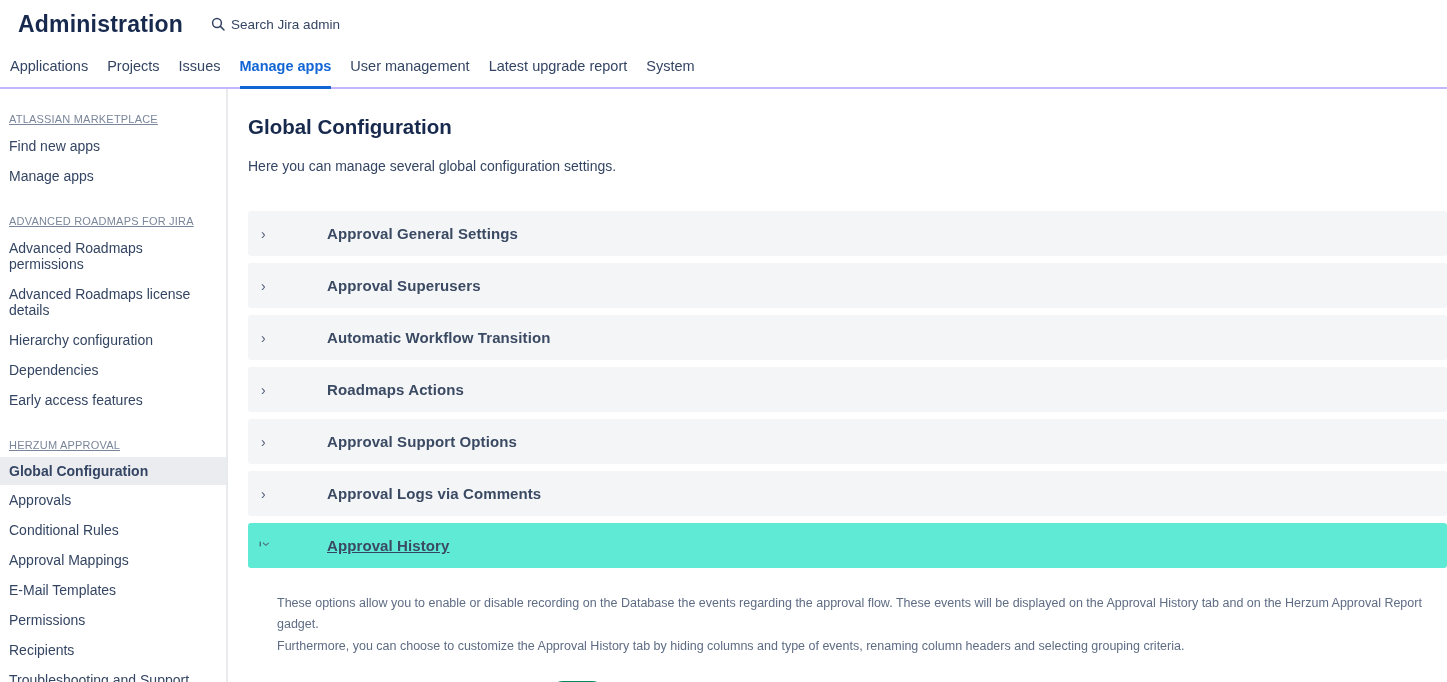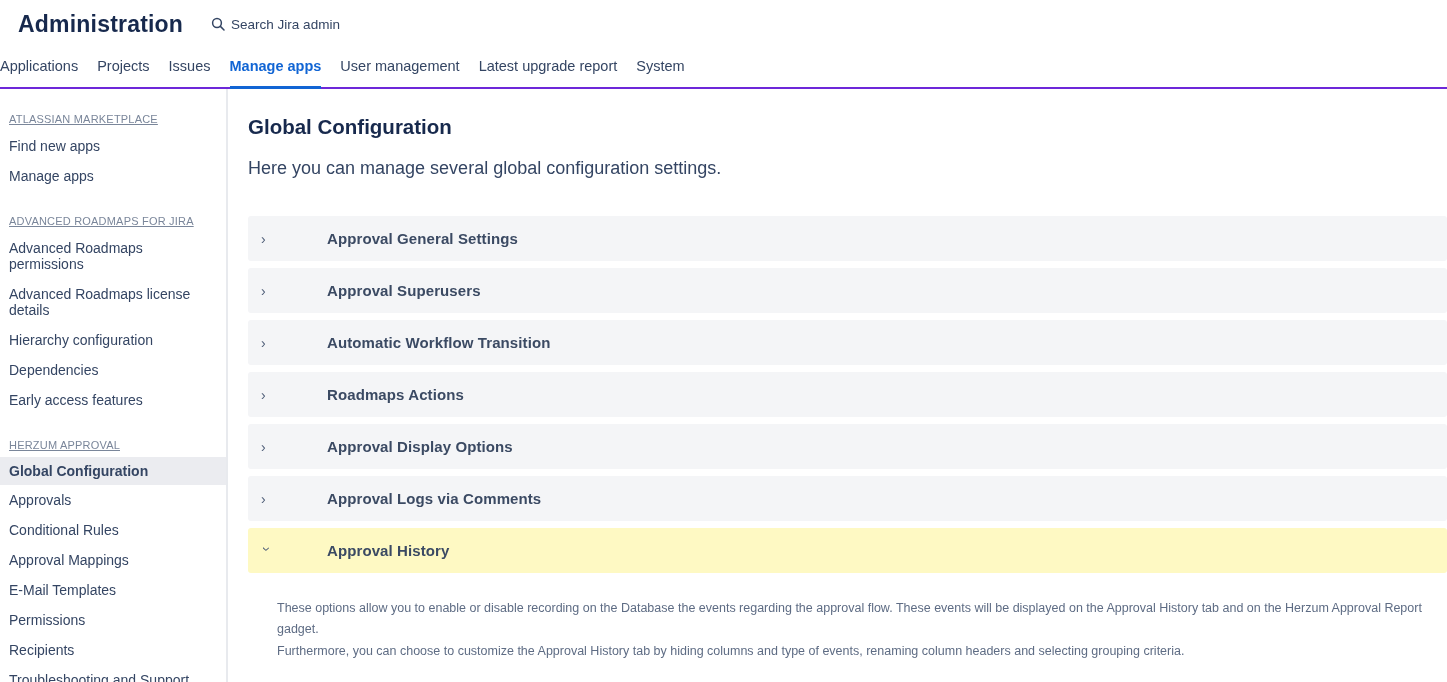--- a/index.html
+++ b/index.html
@@ -7,46 +7,46 @@
   body { font-family: "Liberation Sans", "DejaVu Sans", sans-serif; color: #344563; }
 
   
   .app-header { display: flex; align-items: center; height: 48px; padding-left: 18px; }
   .app-title { font-size: 23px; font-weight: bold; color: #17294d; letter-spacing: 0.2px; }
   .admin-search { display: flex; margin-left: 28px; cursor: pointer; }
   .admin-search svg { display: block; margin-right: 6px; }
   .admin-search-text { font-size: 13.5px; color: #344563; }
 
   
-  .top-nav { display: flex; border-bottom: 2px solid #6d28d9; }
+  .top-nav { display: flex; padding-left: 10px; border-bottom: 2px solid #c4b5fd; }
   .nav-item { font-size: 14.5px; color: #344563; padding: 10px 0 13px 0; margin-right: 19px;
               text-decoration: none; position: relative; cursor: pointer; white-space: nowrap; }
   .nav-item.active { color: #1165d4; font-weight: bold; }
   .nav-item.active::after { content: ""; position: absolute; left: 0; right: 0; bottom: -2px;
               height: 3px; background: #1165d4; }
 
   
   .page-body { display: flex; height: 598px; }
 
   
   .sidebar { width: 228px; flex: 0 0 228px; border-right: 2px solid #e8eaee; padding-top: 24px; }
   .sb-section { margin-bottom: 24px; }
   .sb-heading { font-size: 11px; color: #7a869a; padding: 0 10px 6px 9px; letter-spacing: 0.2px; text-decoration: underline; }
   .sb-item { font-size: 14px; color: #344563; line-height: 16px; padding: 7px 22px 7px 9px;
              cursor: pointer; }
   .sb-item.selected { background: #ebecf0; font-weight: bold; padding-top: 6px; padding-bottom: 6px; }
 
   
   .main { flex: 1; padding: 26px 0 0 20px; min-width: 0; }
   .page-title { font-size: 20.5px; font-weight: bold; color: #17294d; margin-bottom: 19px; }
-  .page-subtitle { font-size: 18px; color: #344563; margin-bottom: 37px; }
+  .page-subtitle { font-size: 14px; color: #344563; margin-bottom: 37px; }
 
   .panel { background: #f4f5f7; border-radius: 3px; height: 45px; margin-bottom: 7px;
            display: flex; align-items: center; padding-left: 13px; cursor: pointer; }
-  .panel.expanded { background: #fef9c3; }
+  .panel.expanded { background: #5eead4; text-decoration: underline; }
   .chev { display: inline-block; width: 10px; font-size: 14px; color: #505f79; margin-right: 10px;
           line-height: 1; transform-origin: 50% 55%; }
   .chev.down { transform: rotate(90deg); }
   .panel-title { font-size: 15px; font-weight: bold; color: #3b4a63; letter-spacing: 0.1px; margin-left: 46px; }
 
   .panel-content { padding: 18px 0 0 29px; }
   .panel-desc { font-size: 12.5px; color: #5e6c84; line-height: 21px; margin-bottom: 1px; }
 
   .setting-row { display: flex; margin-top: 22px; }
   .setting-text { width: 272px; }
@@ -132,21 +132,21 @@
       <span class="panel-title">Automatic Workflow Transition</span>
     </div>
 
     <div class="panel">
       <span class="chev">›</span>
       <span class="panel-title">Roadmaps Actions</span>
     </div>
 
     <div class="panel">
       <span class="chev">›</span>
-      <span class="panel-title">Approval Display Options</span>
+      <span class="panel-title">Approval Support Options</span>
     </div>
 
     <div class="panel">
       <span class="chev">›</span>
       <span class="panel-title">Approval Logs via Comments</span>
     </div>
 
     <div class="panel expanded">
       <span class="chev down">›</span>
       <span class="panel-title">Approval History</span>

